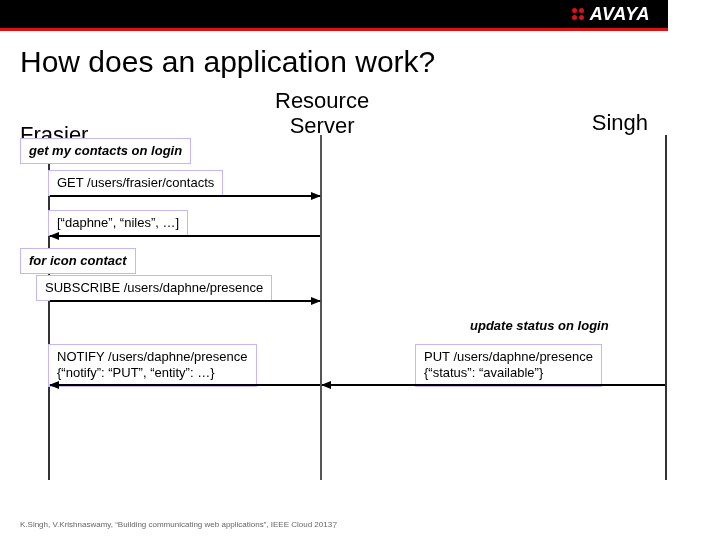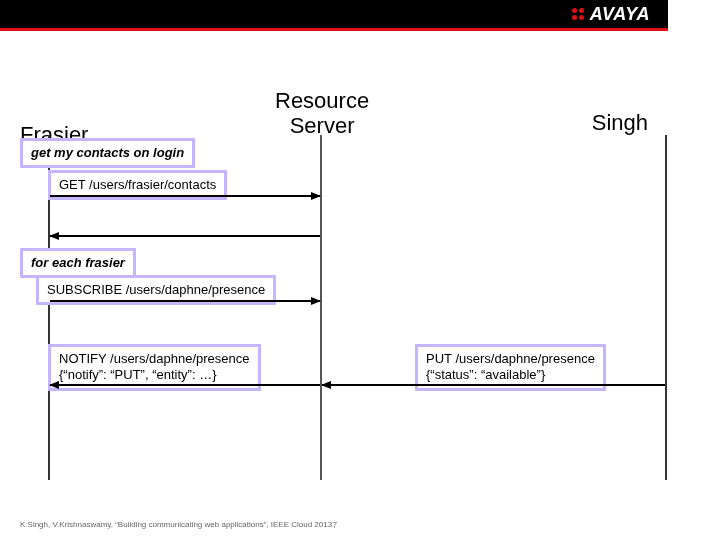--- a/index.html
+++ b/index.html
@@ -13,21 +13,21 @@
   .title { font-size: 30px; font-weight: 400; color: #000; padding: 14px 20px 6px 20px; }
   .diagram { position: absolute; left: 20px; right: 20px; top: 90px; bottom: 40px; }
 
   .actor-label { position: absolute; font-size: 22px; }
   .lifeline { position: absolute; width: 0; border-left: 2px solid #444; }
   .lifeline-dark { border-left-color: #333; }
   .lifeline-mid { border-left-color: #555; }
 
   .box {
     position: absolute;
-    border: 3px solid #c4b5fd;
+    border: 1px solid #c4b5fd;
     background: #fff;
     padding: 4px 8px;
     font-size: 13px;
     line-height: 1.25;
   }
   .box.italic { font-style: italic; font-weight: 700; }
   .plain-italic { position: absolute; font-style: italic; font-weight: 700; font-size: 13px; }
 
   
   .arrow { position: absolute; height: 0; border-top: 2px solid #000; }
@@ -52,50 +52,53 @@
         <span></span>
           <span></span>
           <span></span>
           <span></span>
       </span>
       <span>AVAYA</span>
     </div>
   </div>
   <div class="redline"></div>
 
+  <div class="title">How does an application work?</div>
 
   <div class="diagram">
 
     <div class="actor-label" style="left:0; top:32px;">Frasier</div>
     <div class="actor-label" style="left:255px; top:-2px; text-align:center; white-space:pre; line-height:1.15;">Resource
 Server</div>
     <div class="actor-label" style="right:0; top:20px;">Singh</div>
 
     <div class="lifeline lifeline-dark" style="left:28px; top:45px; height:345px;"></div>
     <div class="lifeline lifeline-mid" style="left:300px; top:45px; height:345px;"></div>
     <div class="lifeline lifeline-dark" style="left:645px; top:45px; height:345px;"></div>
 
     <div class="box italic" style="left:0; top:48px;">get my contacts on login</div>
 
     <div class="box" style="left:28px; top:80px;text-align:right;">GET /users/frasier/contacts</div>
     <div class="arrow" style="left:30px; top:105px; width:270px;">
         <span class="headR"></span>
       </div>
 
+    <div class="box" style="left:28px; top:120px;">[“daphne”, “niles”, …]</div>
     <div class="arrow" style="left:30px; top:145px; width:270px;">
         <span class="headL"></span>
       </div>
 
-    <div class="box italic" style="left:0; top:158px;">for each frasier</div>
+    <div class="box italic" style="left:0; top:158px;">for icon contact</div>
 
     <div class="box" style="left:16px; top:185px;">SUBSCRIBE /users/daphne/presence</div>
     <div class="arrow" style="left:30px; top:210px; width:270px;">
         <span class="headR"></span>
       </div>
 
+    <div class="plain-italic" style="left:450px; top:228px;">update status on login</div>
 
     <div class="box" style="left:395px; top:254px; white-space:pre;">PUT /users/daphne/presence
 {“status”: “available”}</div>
     <div class="arrow" style="left:302px; top:294px; width:343px;">
         <span class="headL"></span>
       </div>
 
     <div class="box" style="left:28px; top:254px; white-space:pre;">NOTIFY /users/daphne/presence
 {“notify”: “PUT”, “entity”: …}</div>
     <div class="arrow" style="left:30px; top:294px; width:270px;">

